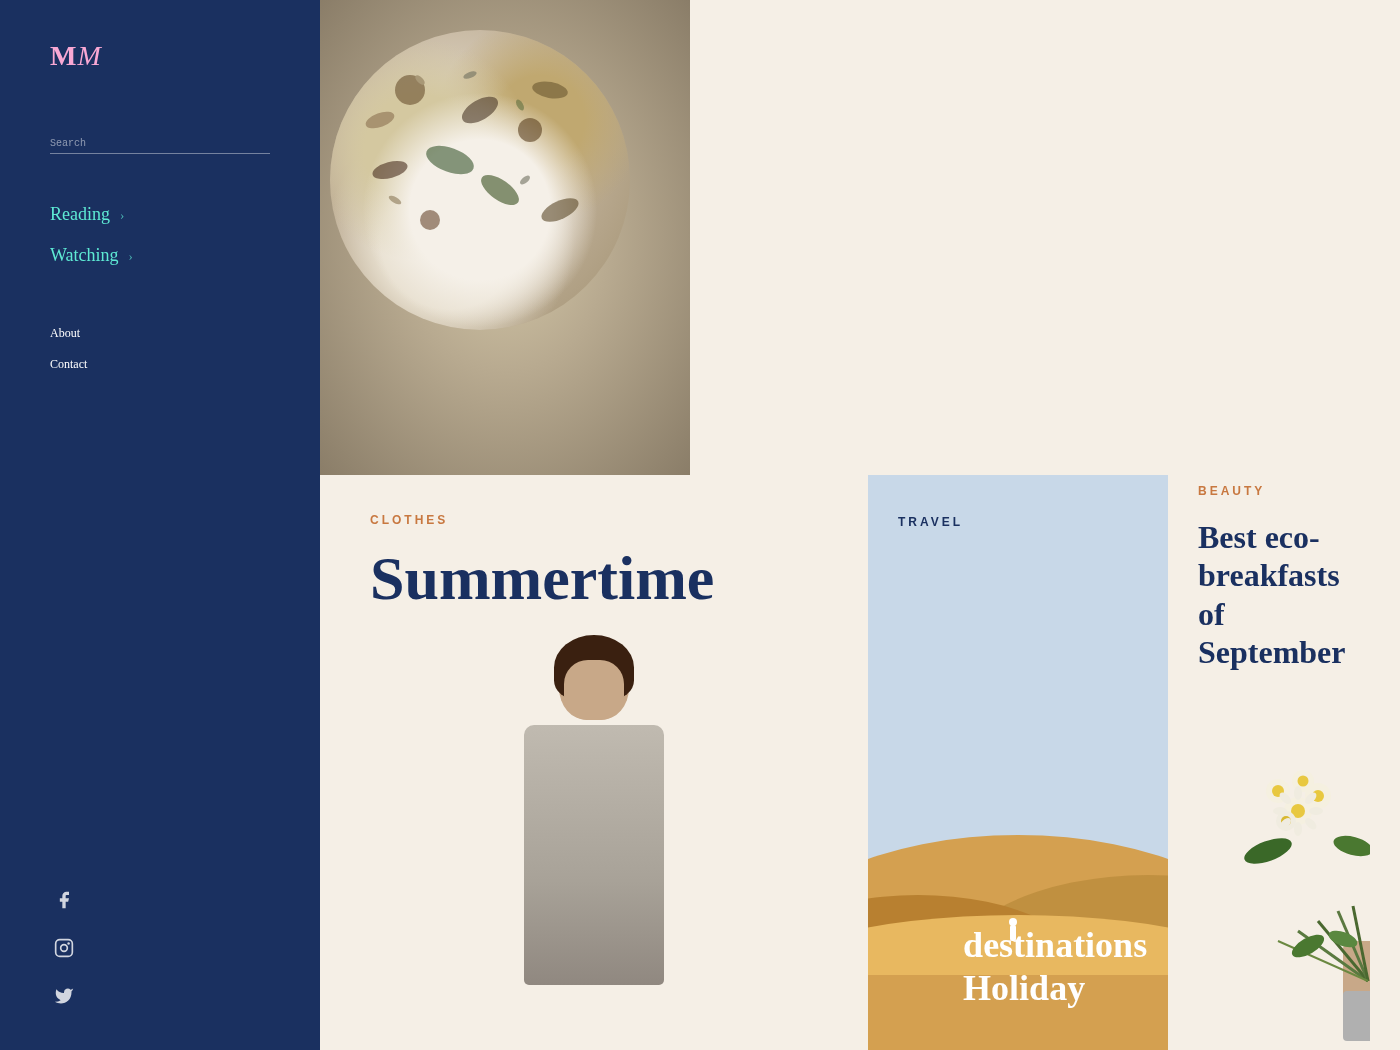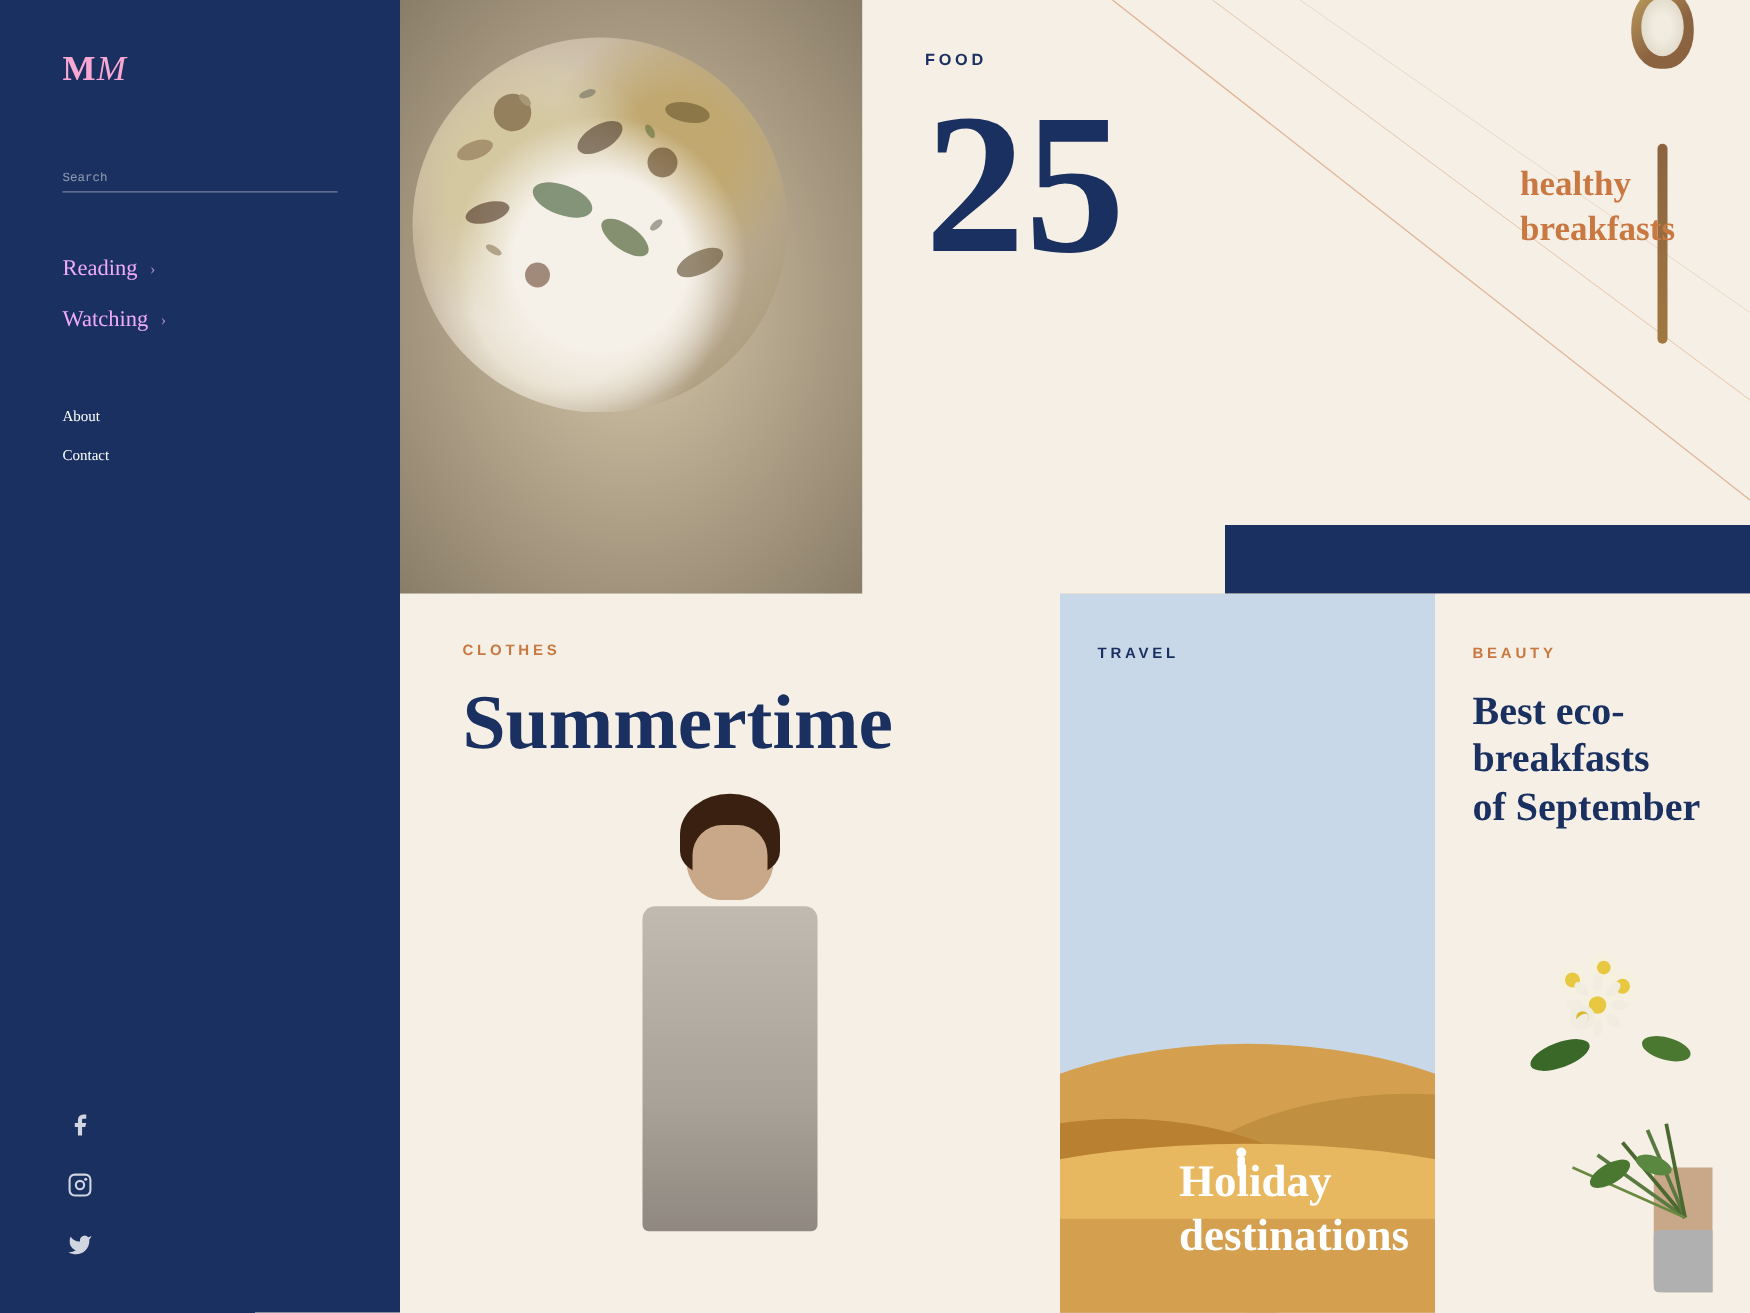--- a/index.html
+++ b/index.html
@@ -49,21 +49,21 @@
       font-family: Liberation Mono, monospace;
     }
     .search-input::placeholder { color: rgba(255,255,255,0.5); }
 
     .nav-section {
       margin-bottom: 30px;
     }
     .nav-item {
       display: flex;
       align-items: center;
-      color: #f0abfc;
+      color: #5eead4;
       font-size: 18px;
       margin-bottom: 20px;
       cursor: pointer;
       font-family: Georgia, serif;
     }
     .nav-item .chevron {
       margin-left: 10px;
       font-size: 13px;
       opacity: 0.7;
     }
@@ -365,27 +365,28 @@
       font-size: 36px;
       font-weight: 900;
       color: #fff;
       font-family: Georgia, serif;
       line-height: 1.2;
       margin-top: auto;
     }
 
     
     .beauty-panel {
-      width: 252px;
+      width: 232px;
       background: #f5efe6;
       padding: 40px 30px;
       display: flex;
       flex-direction: column;
       position: relative;
       overflow: hidden;
+      justify-content: center;
     }
     .beauty-category {
       font-size: 12px;
       letter-spacing: 3px;
       color: #c87840;
       font-weight: 700;
       text-transform: uppercase;
       font-family: Arial, sans-serif;
       margin-bottom: 20px;
     }
@@ -479,44 +480,20 @@
               <ellipse cx="140" cy="45" rx="7" ry="3" fill="#707060" transform="rotate(-20,140,45)"></ellipse>
               <ellipse cx="190" cy="75" rx="6" ry="3" fill="#607040" transform="rotate(60,190,75)"></ellipse>
               <ellipse cx="65" cy="170" rx="7" ry="3" fill="#8a7858" transform="rotate(30,65,170)"></ellipse>
               <ellipse cx="195" cy="150" rx="6" ry="3" fill="#707060" transform="rotate(-40,195,150)"></ellipse>
             </svg>
           </div>
         </div>
       </div>
     </div>
 
-    <div class="food-text-panel">
-
-      <svg class="diagonal-line" viewBox="0 0 710 475" preserveAspectRatio="none">
-        <line x1="200" y1="0" x2="710" y2="400" stroke="#c87840" stroke-width="1" opacity="0.5"></line>
-        <line x1="280" y1="0" x2="710" y2="320" stroke="#c87840" stroke-width="0.7" opacity="0.4"></line>
-        <line x1="350" y1="0" x2="710" y2="250" stroke="#c87840" stroke-width="0.5" opacity="0.3"></line>
-      </svg>
-
-      <div class="spoon-visual">
-        <div class="spoon-head">
-          <div class="spoon-contents"></div>
-        </div>
-        <div class="spoon-handle"></div>
-      </div>
-
-      <div class="food-category">FOOD</div>
-      <div class="food-number">25</div>
-      <div class="food-description">
-        <div>healthy</div>
-        <div>breakfasts</div>
-      </div>
-
-      <div class="navy-bar"></div>
-    </div>
   </div>
 
   <div class="bottom-row">
 
     <div class="clothes-panel">
       <div class="clothes-category">CLOTHES</div>
       <div class="clothes-title">Summertime</div>
       <div class="clothes-image-area">
 
         <div class="person-figure">
@@ -543,22 +520,22 @@
 
           <rect x="0" y="500" width="300" height="75" fill="#d4a050"></rect>
 
           <rect x="142" y="450" width="6" height="16" fill="white" rx="2"></rect>
           <circle cx="145" cy="447" r="4" fill="white"></circle>
         </svg>
       </div>
       <div class="travel-content">
         <div class="travel-category">TRAVEL</div>
         <div class="travel-title">
+          <div>destinations</div>
           <div>Holiday</div>
-          <div>destinations</div>
         </div>
       </div>
     </div>
 
     <div class="beauty-panel">
       <div class="beauty-category">BEAUTY</div>
       <div class="beauty-title">
         <div>Best eco-</div>
         <div>breakfasts</div>
         <div>of September</div>

